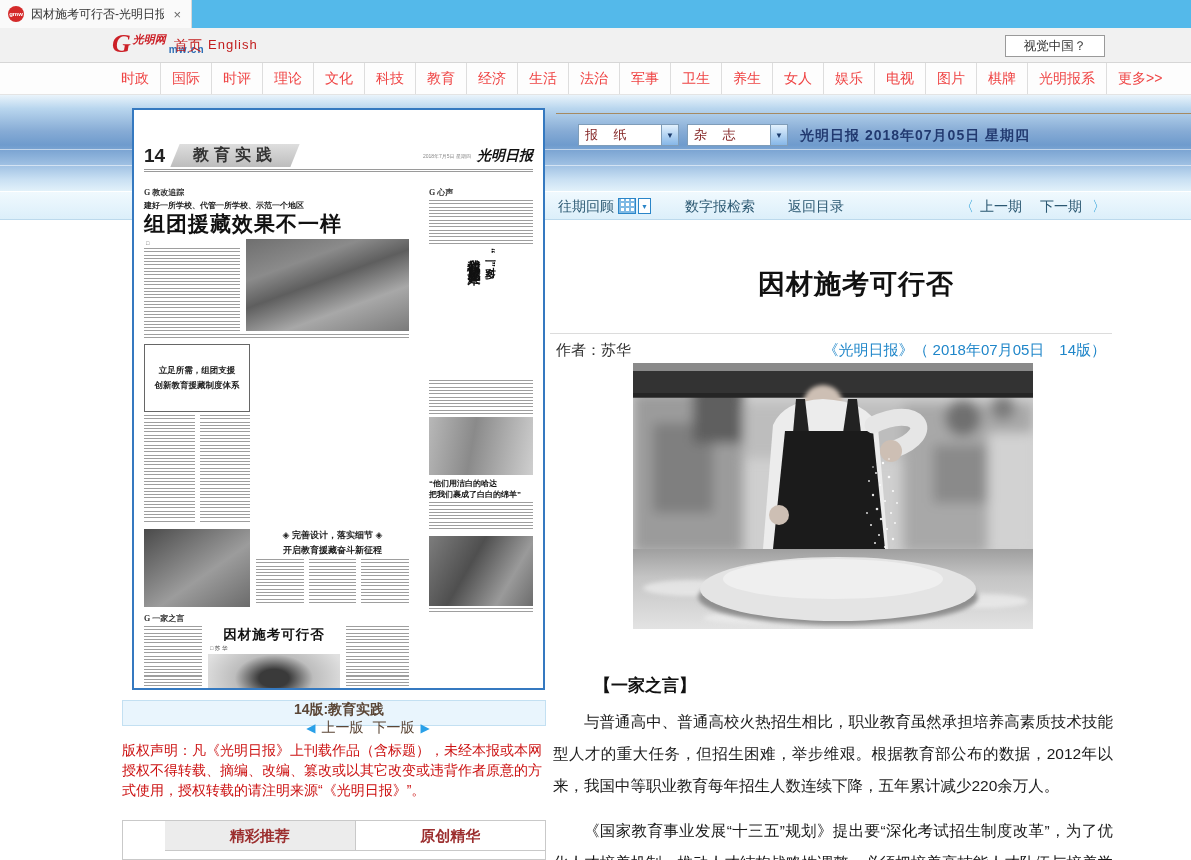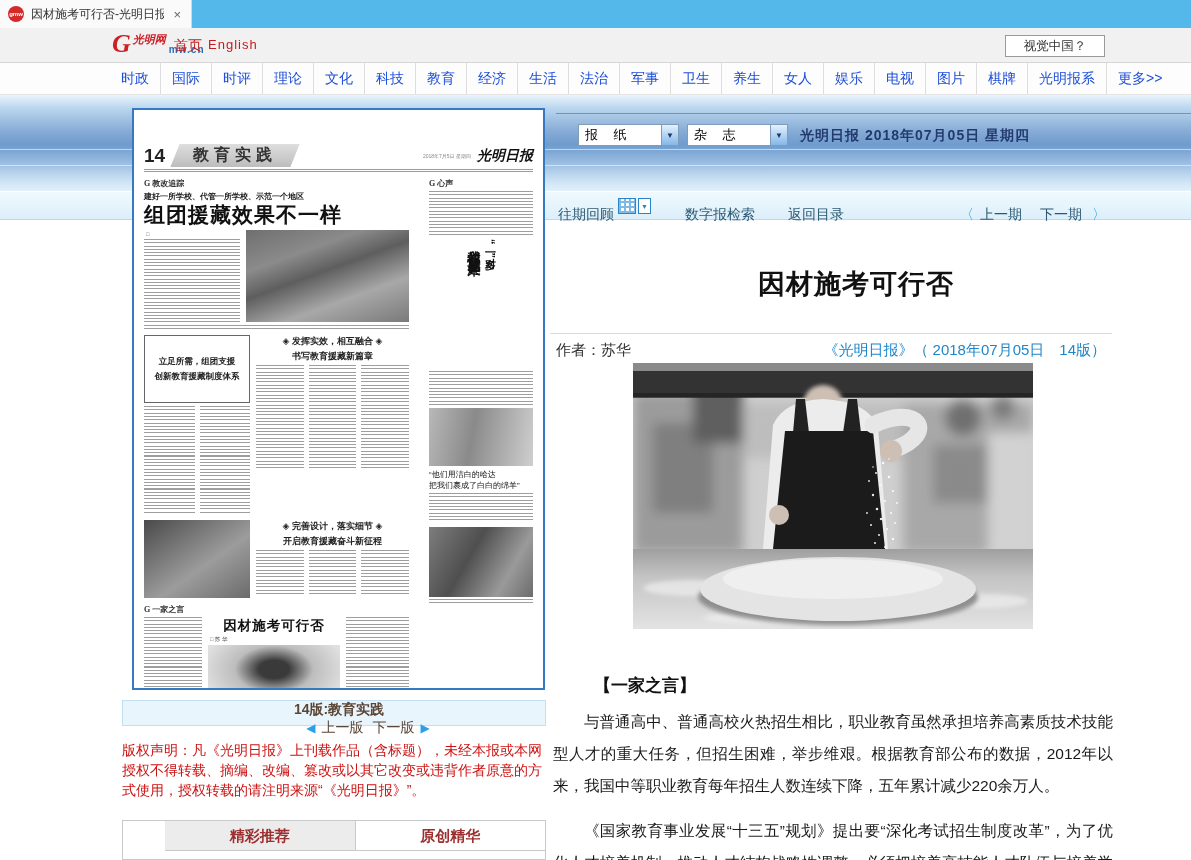--- a/index.html
+++ b/index.html
@@ -22,50 +22,50 @@
   .logo-cn { font-size:11px; font-weight:bold; color:#cc2027; font-style:italic; }
   .logo-dm { font-size:10px; font-weight:bold; color:#2a6db5; letter-spacing:1px;padding-left:36px; }
   .hd-link { position:absolute; top:9px; font-size:14px; color:#c21d1d; cursor:pointer; }
   .hd-home { left:174px; }
   .hd-eng { left:208px; font-size:13px; letter-spacing:1px; }
   .searchbox { position:absolute; left:1005px; top:7px; width:100px; height:22px; border:1px solid #9a9a9a; background:#fff; font-size:12.5px; color:#333; text-align:center; line-height:20px; cursor:pointer; }
 
   
   .navbar { position:absolute; left:0; top:62px; width:1191px; height:33px; background:#fdfdfd; border-top:1px solid #d6d6d6; border-bottom:1px solid #e4e4e4; }
   .navbar ul { list-style:none; display:flex; margin-left:110px; height:31px; align-items:center; }
-  .navbar li { font-size:14px; color:#1d4ed8; padding:0 11px; cursor:pointer; white-space:nowrap; line-height:31px; }
+  .navbar li { font-size:14px; color:#ef4444; padding:0 11px; cursor:pointer; white-space:nowrap; line-height:31px; }
   .navbar li + li { border-left:1px solid #ddd; }
 
   
   .banner { position:absolute; left:0; top:95px; width:1191px; height:96px;
     background:linear-gradient(180deg,#eaf4fb 0%,#b9d6ee 14%,#86abd5 38%,#6f9bcd 52%,#9dbfe2 72%,#c9e0f3 88%,#e2f1fa 100%); }
   .banner .stripe { position:absolute; left:0; width:100%; height:1px; background:rgba(255,255,255,.55); }
   .tanline { position:absolute; left:556px; top:18px; width:635px; height:1px; background:#a58a62; }
   .sel { position:absolute; top:29px; height:22px; width:101px; background:#fff; border:1px solid #7f9db9; display:flex; align-items:center; cursor:pointer; }
-  .sel-text { flex:1; font-size:13px; color:#000000; padding-left:6px; letter-spacing:6px; }
+  .sel-text { flex:1; font-size:13px; color:#7f1d1d; padding-left:6px; letter-spacing:6px; }
   .sel-btn { width:17px; height:20px; background:linear-gradient(180deg,#e3f1fd,#86b7e8); border-left:1px solid #7f9db9; display:flex; align-items:center; justify-content:center; font-size:8px; color:#1a3a6b; }
   .sel1 { left:578px; } .sel2 { left:687px; }
   .issue-date { position:absolute; left:800px; top:32px; font-size:14px; font-weight:bold; color:#223a70; letter-spacing:1px; }
 
   
   .toolbar { position:absolute; left:0; top:191px; width:1191px; height:29px; background:linear-gradient(180deg,#f0f9fe,#dcEFfa); border-top:1px solid #fff; border-bottom:1px solid #bcd9ec; }
-  .tb-item { position:absolute; top:8px; line-height:28px; font-size:14px; color:#2b5872; cursor:pointer; white-space:nowrap; }
+  .tb-item { position:absolute; top:0; line-height:28px; font-size:14px; color:#2b5872; cursor:pointer; white-space:nowrap; }
   .tb-chev { color:#2a9fd8; font-size:14px; }
   .cal { position:absolute; left:618px; top:6px; width:18px; height:16px; background:#fff; border:1px solid #2a85c8; background-image:repeating-linear-gradient(90deg,#7fb9e4 0 2px,transparent 2px 5px),repeating-linear-gradient(0deg,#7fb9e4 0 2px,transparent 2px 5px); cursor:pointer; }
   .caldrop { position:absolute; left:638px; top:6px; width:13px; height:16px; background:#fff; border:1px solid #2a85c8; color:#2a85c8; font-size:7px; text-align:center; line-height:15px; cursor:pointer; }
 
   
   .thumb { position:absolute; left:132px; top:108px; width:413px; height:582px; background:#fff; border:2px solid #3579c0; padding:8px 10px; cursor:pointer; overflow:hidden; }
   .np-mast { position:relative; height:30px; border-bottom:3px double #9a9a9a; display:flex; align-items:center;margin-top:24px; }
   .np-no { font-size:19px; font-weight:bold; color:#222; margin-right:10px; }
   .np-band { background:linear-gradient(180deg,#dedede,#bdbdbd); transform:skewX(-22deg); padding:1px 18px; margin-right:auto; }
   .np-band span { display:inline-block; transform:skewX(22deg); font-size:16px; font-weight:bold; color:#333; letter-spacing:5px; }
   .np-dateline { font-size:5px; color:#888; text-align:right; margin-right:6px; white-space:nowrap; }
   .np-masthead { font-family:"DejaVu Serif","Liberation Serif",serif; font-style:italic; font-weight:bold; font-size:14px; color:#111; white-space:nowrap; }
-  .np-body { display:flex; gap:20px; margin-top:6px; }
+  .np-body { display:flex; gap:20px; margin-top:15px; }
   .np-left { flex:1; min-width:0; }
   .np-right { width:104px; flex:0 0 104px; }
   .np-tag { font-size:6.5px; color:#555; margin-bottom:2px; }
   .np-tag b { color:#333; font-size:8px; font-family:"Liberation Serif",serif; }
   .np-kicker { font-size:8px; font-weight:bold; color:#222; white-space:nowrap; margin:1px 0; }
   .np-h1 { font-size:21px; font-weight:bold; color:#111; letter-spacing:1px; white-space:nowrap; line-height:1.15; }
   .tl { background-image:repeating-linear-gradient(to bottom,#9e9e9e 0 1px,transparent 1px 3.3px); }
   .cols { display:flex; gap:5px; }
   .cols > div { flex:1; }
   .ph { position:relative; }
@@ -76,21 +76,21 @@
   .ph5 { background:linear-gradient(120deg,#7d7d7d,#4f4f4f 40%,#9a9a9a 74%,#6c6c6c); }
   .np-sub { text-align:center; font-size:9px; font-weight:bold; color:#222; line-height:1.35; margin-bottom:3px; white-space:nowrap; }
   .np-boxed { border:1px solid #666; padding:20px 2px; margin-bottom:3px; }
   .np-row { margin-top:6px; }
   .np-h2 { font-size:13.5px; font-weight:bold; color:#111; text-align:center; letter-spacing:1px; white-space:nowrap; }
   .np-by { font-size:5.5px; color:#555; margin:1px 0 2px 2px; }
   .np-vert { height:128px; display:flex; justify-content:center; margin:4px 0; }
   .np-vert .v { writing-mode:vertical-rl; font-weight:bold; color:#111; letter-spacing:2px; }
   .v-quote { font-size:11px; }
   .v-title { font-size:13px; }
-  .np-quote { font-size:8px; font-weight:normal; color:#111; line-height:1.4; margin:3px 0 2px; white-space:nowrap; }
+  .np-quote { font-size:8px; font-weight:bold; color:#111; line-height:1.4; margin:3px 0 2px; white-space:nowrap; }
 
   
   .pgnav { position:absolute; left:122px; top:700px; width:424px; height:26px; background:#e9f5fd; border:1px solid #c3e0f2; display:flex; align-items:center; font-size:14px;flex-direction:column; }
   .pgnav .plabel { margin-left:10px; color:#5b4636; font-weight:bold; }
   .pgnav .arr { color:#2aa0e8; font-size:12px; margin:0 3px; cursor:pointer; }
   .pgnav .pn { color:#5b4636; cursor:pointer; }
   .pgnav .grp { margin-left:68px; display:flex; align-items:center; gap:3px; }
 
   
   .copyright { position:absolute; left:122px; top:740px; width:428px; font-size:14px; line-height:20px; color:#cc1111; }
@@ -212,29 +212,20 @@
         </div>
         <div class="tl" style="height:4px; margin-top:2px;"></div>
 
         <div class="np-row" style="display:flex; gap:6px;">
           <div style="width:106px;">
             <div class="np-boxed">
               <div class="np-sub" style="font-size:8.5px;">立足所需，组团支援</div>
               <div class="np-sub" style="font-size:8.5px; margin-bottom:0;">创新教育援藏制度体系</div>
             </div>
             <div class="cols" style="height:108px;">
-              <div class="tl"></div>
-              <div class="tl"></div>
-            </div>
-          </div>
-          <div style="flex:1;">
-            <div class="np-sub">◈ 发挥实效，相互融合 ◈</div>
-            <div class="np-sub">书写教育援藏新篇章</div>
-            <div class="cols" style="height:104px;">
-              <div class="tl"></div>
               <div class="tl"></div>
               <div class="tl"></div>
             </div>
           </div>
         </div>
 
         <div class="np-row" style="display:flex; gap:6px;">
           <div class="ph ph2" style="width:106px; height:78px;"></div>
           <div style="flex:1;">
             <div class="np-sub">◈ 完善设计，落实细节 ◈</div>

